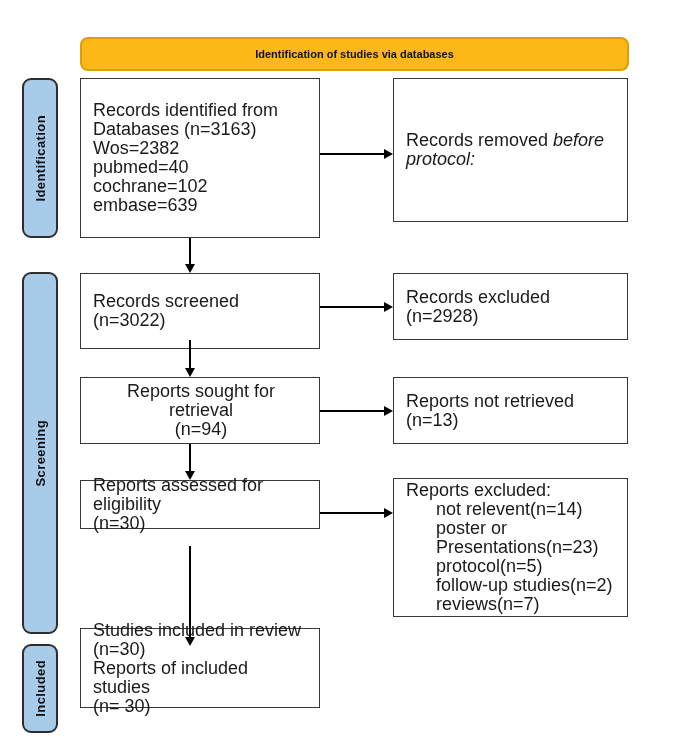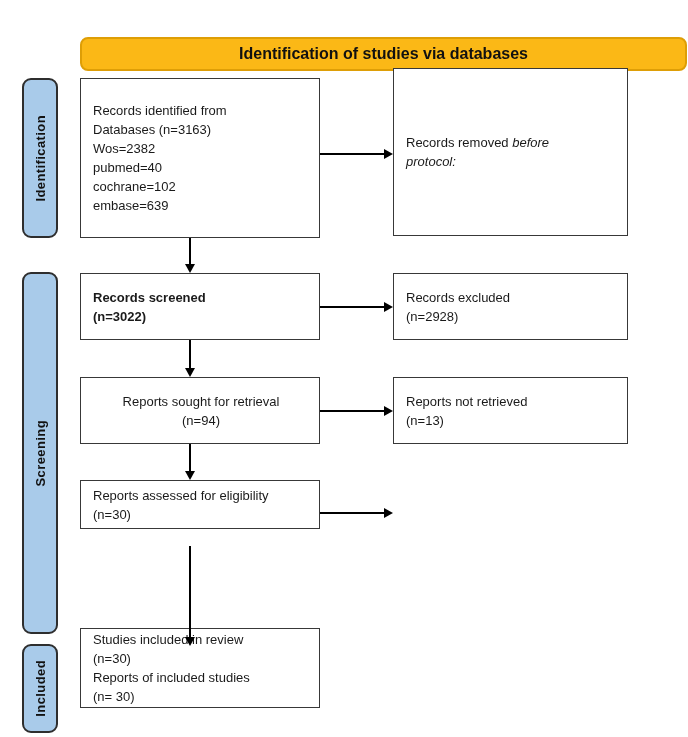--- a/index.html
+++ b/index.html
@@ -2,51 +2,51 @@
 <html><head>
 <meta charset="utf-8">
 <style>
   html,body{margin:0;padding:0;background:#ffffff;}
   #stage{
     position:relative;width:688px;height:737px;background:#ffffff;overflow:hidden;
     font-family:"Liberation Sans","DejaVu Sans",sans-serif;color:#1a1a1a;
   }
   *{box-sizing:border-box;}
   .header{
-    position:absolute;left:80px;top:37px;width:607px;height:34px;
+    position:absolute;left:80px;top:37px;width:549px;height:34px;
     background:#FBB816;border:2px solid #DE9E06;border-radius:8px;
     display:flex;align-items:center;justify-content:center;
-    font-size:16px;font-weight:bold;color:#111;
+    font-size:11px;font-weight:bold;color:#111;
   }
   .band{
     position:absolute;left:22px;width:36px;
     background:#A9CBEA;border:2px solid #2e2e2e;border-radius:9px;
     display:flex;align-items:center;justify-content:center;
   }
   .band span{
     writing-mode:vertical-rl;transform:rotate(180deg);
     font-size:13px;font-weight:bold;letter-spacing:.4px;color:#121212;white-space:nowrap;
   }
   .band-identification{top:78px;height:160px;}
   .band-screening{top:272px;height:362px;}
   .band-included{top:644px;height:89px;}
   .box{
     position:absolute;background:#fff;border:1.5px solid #383838;
-    font-size:13px;line-height:19px;
+    font-size:18px;line-height:19px;
     display:flex;flex-direction:column;justify-content:center;
     padding:2px 10px 2px 12px;white-space:pre-line;
   }
   .box .indent{margin-left:30px;}
   .box em{font-style:italic;}
   .box em.blk{display:block;}
   .b-col-l{left:80px;width:240px;}
   .b-col-r{left:393px;width:235px;}
   .b1{top:78px;height:160px;}
-  .b2{top:68px;height:168px;}
-  .b3{top:273px;height:67px;font-weight:bold;}
+  .b2{top:78px;height:144px;}
+  .b3{top:273px;height:76px;}
   .b4{top:273px;height:67px;}
   .b5{top:377px;height:67px;text-align:center;}
   .b6{top:377px;height:67px;justify-content:center;}
   .b7{top:480px;height:49px;}
   .b8{top:478px;height:139px;}
   .b9{top:628px;height:80px;}
   .varrow{position:absolute;left:189px;width:1.5px;background:#000;}
   .harrow{position:absolute;height:1.5px;background:#000;left:320px;width:64px;}
   .head-down{
     position:absolute;left:184.5px;width:0;height:0;
@@ -109,20 +109,28 @@
   <div class="box b-col-r b6">
     <div>Reports not retrieved
 (n=13)</div>
   </div>
 
   <div class="box b-col-l b7">
     <div>Reports assessed for eligibility
 (n=30)</div>
   </div>
 
+  <div class="box b-col-r b8">
+    <div>Reports excluded:</div>
+    <div class="indent">not relevent(n=14)
+poster or Presentations(n=23)
+protocol(n=5)
+follow-up studies(n=2)
+reviews(n=7)</div>
+  </div>
 
   <div class="box b-col-l b9">
     <div>Studies included in review
 (n=30)
 Reports of included studies
 (n= 30)</div>
   </div>
 
   <div class="varrow" style="top:238px;height:28px;"></div>
   <div class="head-down" style="top:264px;"></div>

